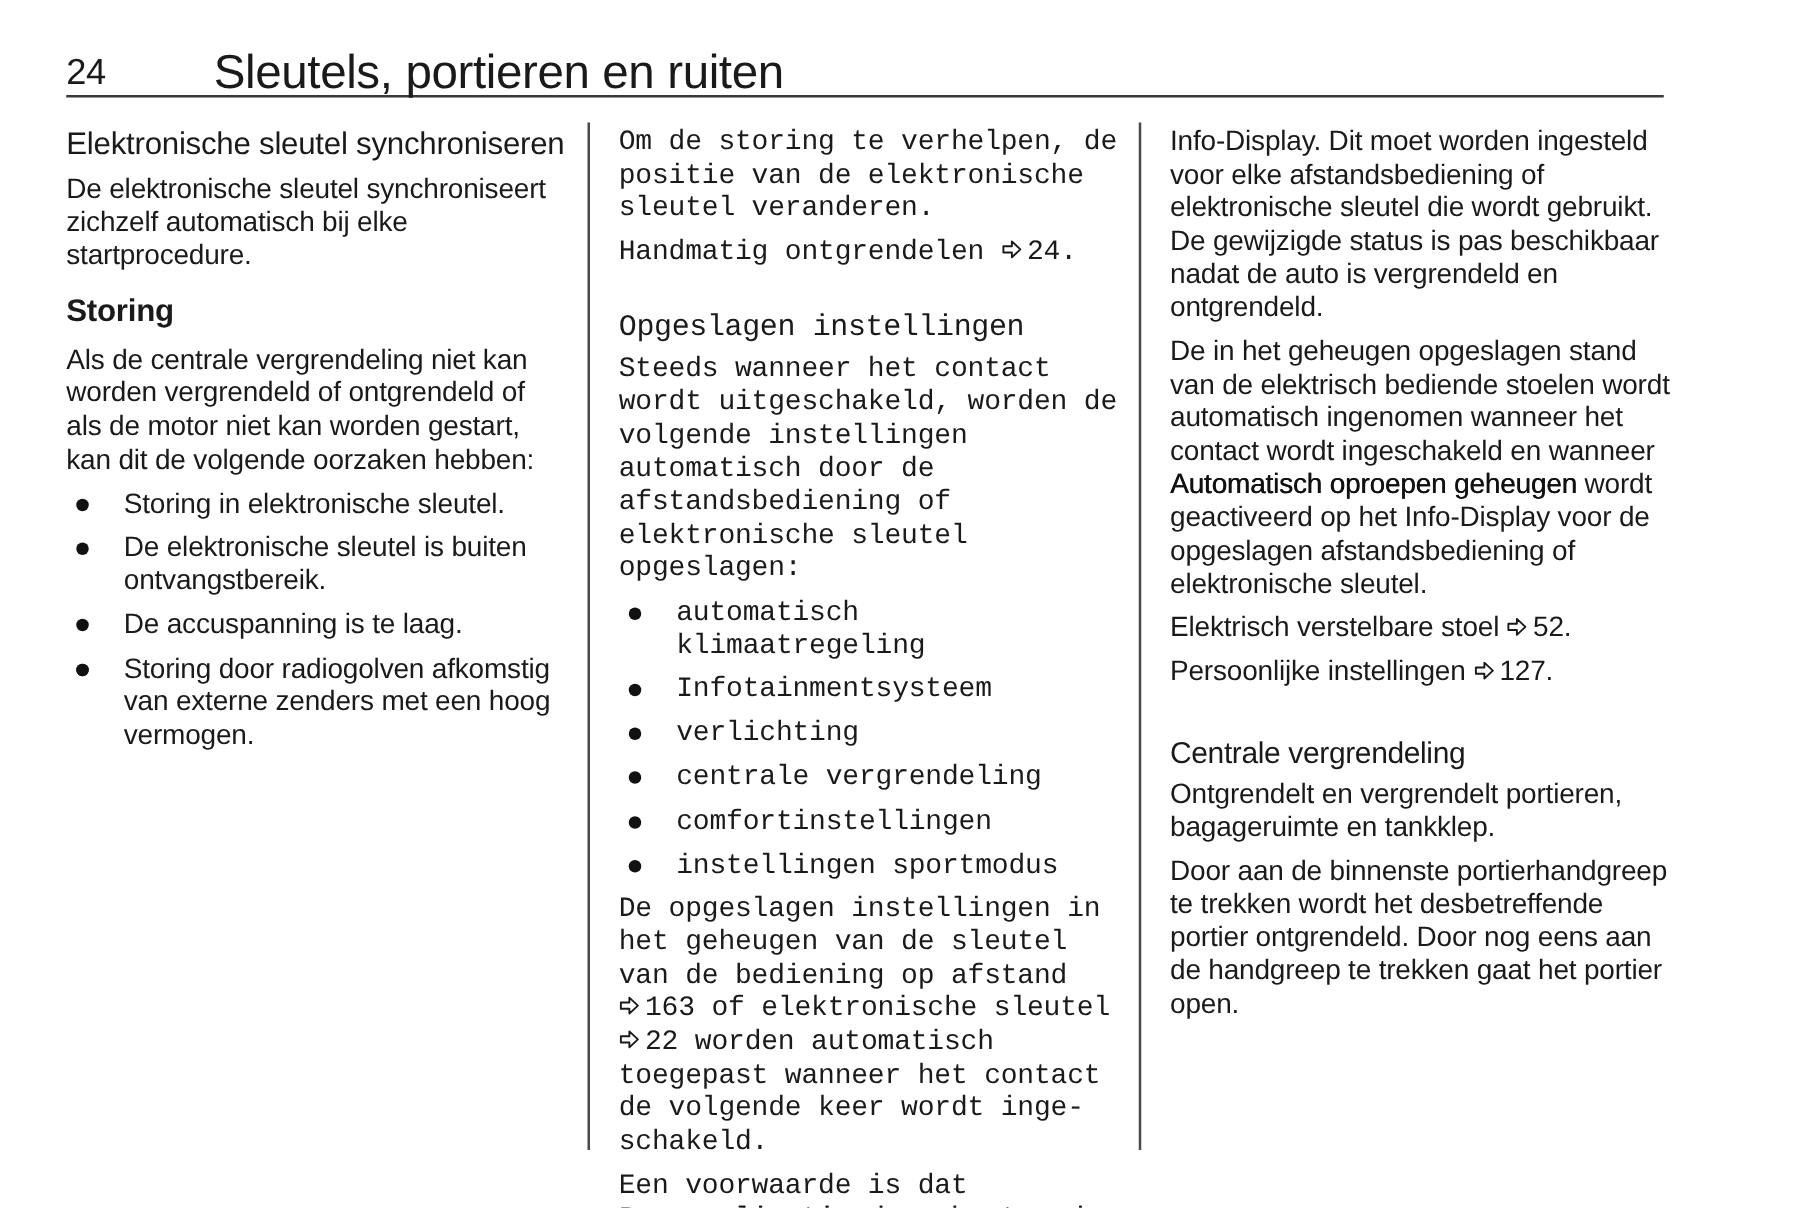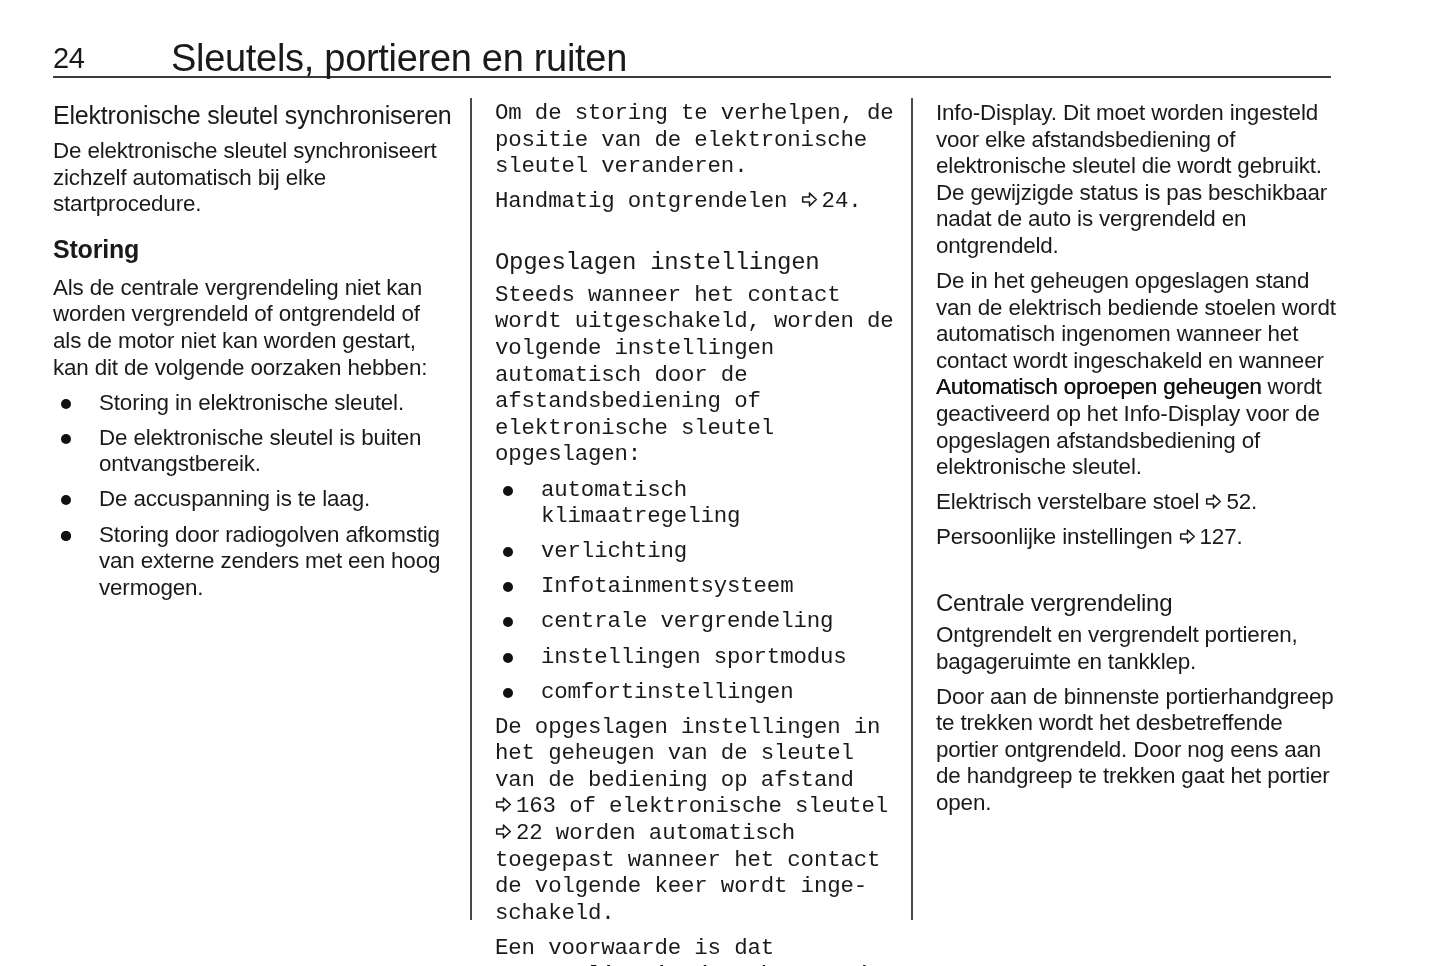--- a/index.html
+++ b/index.html
@@ -144,25 +144,25 @@
   <p>
     <span>Handmatig ontgrendelen</span>
     <span class="xref"><svg viewBox="0 0 20 20">
           <path d="M2 7 H10 V2.5 L18 10 L10 17.5 V13 H2 Z" fill="none" stroke="#1a1a1a" stroke-width="1.8" stroke-linejoin="round"></path>
         </svg><span>24</span></span><span>.</span>
   </p>
   <h1 class="section">Opgeslagen instellingen</h1>
   <p>Steeds wanneer het contact wordt uitgeschakeld, worden de volgende instellingen automatisch door de afstandsbediening of elektronische sleutel opgeslagen:</p>
   <ul>
     <li><span class="bullet"></span><span>automatisch klimaatregeling</span></li>
+    <li><span class="bullet"></span><span>Infotainmentsysteem</span></li>
     <li><span class="bullet"></span><span>verlichting</span></li>
-    <li><span class="bullet"></span><span>Infotainmentsysteem</span></li>
     <li><span class="bullet"></span><span>centrale vergrendeling</span></li>
+    <li><span class="bullet"></span><span>comfortinstellingen</span></li>
     <li><span class="bullet"></span><span>instellingen sportmodus</span></li>
-    <li><span class="bullet"></span><span>comfortinstellingen</span></li>
   </ul>
   <p><span>De opgeslagen instellingen in het geheugen van de sleutel van de bediening op afstand</span> <span class="xref"><svg viewBox="0 0 20 20">
           <path d="M2 7 H10 V2.5 L18 10 L10 17.5 V13 H2 Z" fill="none" stroke="#1a1a1a" stroke-width="1.8" stroke-linejoin="round"></path>
         </svg><span>163</span></span><span> of elek­tronische sleutel</span> <span class="xref"><svg viewBox="0 0 20 20">
           <path d="M2 7 H10 V2.5 L18 10 L10 17.5 V13 H2 Z" fill="none" stroke="#1a1a1a" stroke-width="1.8" stroke-linejoin="round"></path>
         </svg><span>22</span></span><span> worden auto­matisch toegepast wanneer het contact de volgende keer wordt inge­schakeld.</span></p>
   <p><span>Een voorwaarde is dat </span><b class="ui-term">Personalisatie door bestuurder</b><span> geactiveerd is in de persoonlijke instellingen van het</span></p>
 </div>
 
 <div class="column col-3">

